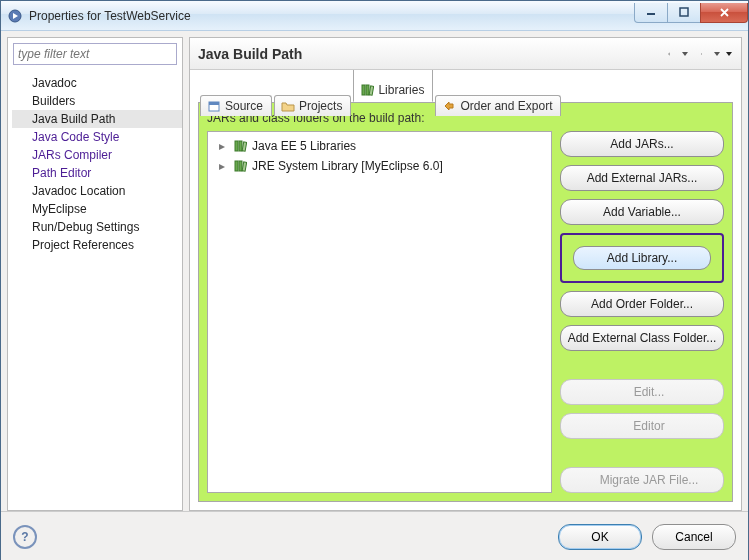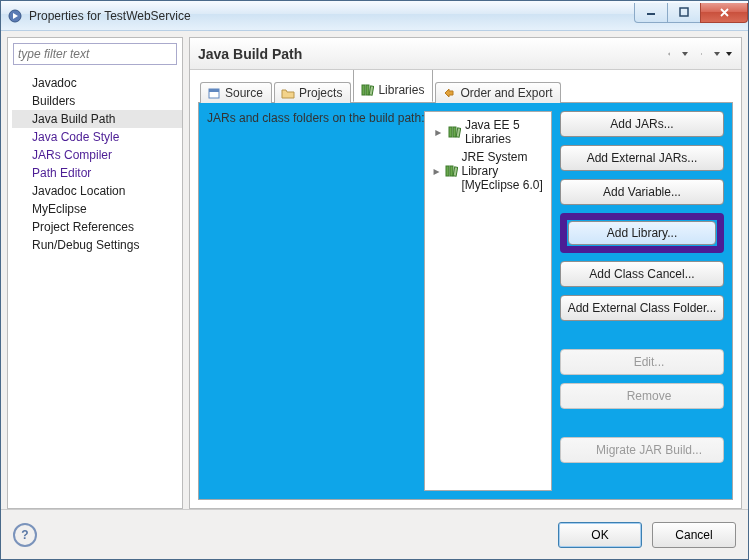--- a/index.html
+++ b/index.html
@@ -50,49 +50,49 @@
   .nav-arrows{display:flex; gap:4px; align-items:center;}
   .nav-btn{width:16px; height:16px; border:1px solid transparent; background:none;
     display:flex; align-items:center; justify-content:center; opacity:.7;}
   .nav-btn svg{display:block;}
   .nav-menu-tri{width:8px;height:8px;}
 
   .rp-body{flex:1; padding:8px; display:flex; flex-direction:column; overflow:hidden;}
   .tab-strip{display:flex; align-items:flex-end; height:24px; padding-left:2px;}
   .tab{display:flex; align-items:center; gap:4px; padding:3px 8px 3px 6px;
     border:1px solid #a8a8a8; border-bottom:none; background:linear-gradient(to bottom,#fefefe,#ececec);
-    margin-right:2px; border-radius:3px 3px 0 0; color:#333; cursor:default; position:relative; top:1px;}
+    margin-right:2px; border-radius:3px 3px 0 0; color:#333; cursor:default; position:relative; top:14px;}
   .tab.active{background:#fff; z-index:2; border-bottom:1px solid #fff; top:0; padding-top:16px; padding-bottom:4px;}
   .tab .ticon{width:14px;height:14px;display:flex;align-items:center;justify-content:center;}
 
-  .tab-body{flex:1; border:1px solid #a8a8a8; background:#0ea5e9; padding:8px; display:flex; flex-direction:row; overflow:hidden;}
+  .tab-body{flex:1; border:1px solid #a8a8a8; background:#bef264; padding:8px; display:flex; flex-direction:column; overflow:hidden;}
   .desc{color:#333; margin-bottom:6px;}
   .lib-row{flex:1; display:flex; gap:8px; overflow:hidden;}
   .lib-tree{flex:1; border:1px solid #aaa; background:#fff; padding:4px; overflow:auto;}
   .lib-item{display:flex; align-items:center; gap:4px; padding:2px 0 2px 4px; color:#222;}
   .lib-item .exp{width:12px; color:#777; text-align:center;}
   .lib-item .licon{width:16px;height:16px;display:flex;align-items:center;justify-content:center;}
 
   .btn-col{width:164px; flex:0 0 164px; display:flex; flex-direction:column; gap:8px;}
-  .btn{height:26px; border:1px solid #8f8f8f; border-radius:4px;
+  .btn{height:26px; border:1px solid #8f8f8f; border-radius:11px;
     background:linear-gradient(to bottom,#fefefe,#e6e6e6); color:#222; cursor:default;
     display:flex; align-items:center; justify-content:center; padding:0 6px; white-space:nowrap;}
   .btn.disabled{color:#9a9a9a; background:linear-gradient(to bottom,#f7f7f7,#efefef); border-color:#c6c6c6;padding-left:20px;}
   .btn.highlight{background:linear-gradient(to bottom,#eaf4ff,#cfe6fb);}
-  .btn-highlight-wrap{border:7px solid #4c1d95; border-radius:4px; padding:1px;}
+  .btn-highlight-wrap{border:2px solid #4c1d95; border-radius:4px; padding:11px;}
   .btn-highlight-wrap .btn{height:24px;}
   .btn-spacer{height:12px;}
 
   
   .footer{height:50px; flex:0 0 50px; border-top:1px solid #ccc; background:#f1f0ef;
     display:flex; align-items:center; padding:0 12px;}
   .help-icon{width:24px;height:24px; border:2px solid #7a93bb; border-radius:50%;
     display:flex;align-items:center;justify-content:center;color:#5a78a5; font-weight:bold;}
   .footer-spacer{flex:1;}
-  .dlg-btn{width:84px; height:26px; border:1px solid #8f8f8f; border-radius:3px;
+  .dlg-btn{width:84px; height:26px; border:1px solid #8f8f8f; border-radius:12px;
     background:linear-gradient(to bottom,#fefefe,#e6e6e6); margin-left:10px; cursor:default;
     display:flex; align-items:center; justify-content:center;}
   .dlg-btn.default{border:1px solid #3c7fb1; box-shadow:0 0 0 1px #a4cdf0 inset;}
 </style>
 </head>
 <body>
 
 <div class="window">
 
   <div class="titlebar">
@@ -131,22 +131,22 @@
         </div>
         <div class="tree" id="cat-tree">
             <div class="tree-item">Javadoc</div>
             <div class="tree-item">Builders</div>
             <div class="tree-item selected">Java Build Path</div>
             <div class="tree-item accent">Java Code Style</div>
             <div class="tree-item accent">JARs Compiler</div>
             <div class="tree-item accent">Path Editor</div>
             <div class="tree-item">Javadoc Location</div>
             <div class="tree-item">MyEclipse</div>
+            <div class="tree-item">Run/Debug Settings</div>
             <div class="tree-item">Project References</div>
-            <div class="tree-item">Run/Debug Settings</div>
           </div>
       </div>
 
       <div class="right-panel">
         <div class="rp-header">
           <span class="rp-title">Java Build Path</span>
           <div class="nav-arrows">
             <button class="nav-btn">
               <svg width="12" height="10">
                   <path d="M6 1 L1 5 L6 9" fill="none" stroke="#8a8a8a" stroke-width="1.5"></path>
@@ -244,27 +244,27 @@
                   </div>
                 </div>
 
               <div class="btn-col">
                 <div class="btn">Add JARs...</div>
                 <div class="btn">Add External JARs...</div>
                 <div class="btn">Add Variable...</div>
                 <div class="btn-highlight-wrap">
                   <div class="btn highlight">Add Library...</div>
                 </div>
-                <div class="btn">Add Class Cancel...</div>
+                <div class="btn">Add Order Folder...</div>
                 <div class="btn">Add External Class Folder...</div>
                 <div class="btn-spacer"></div>
                 <div class="btn disabled">Edit...</div>
-                <div class="btn disabled">Remove</div>
+                <div class="btn disabled">Editor</div>
                 <div class="btn-spacer"></div>
-                <div class="btn disabled">Migrate JAR Build...</div>
+                <div class="btn disabled">Migrate JAR File...</div>
               </div>
             </div>
           </div>
         </div>
       </div>
 
     </div>
 
     <div class="footer">
       <div class="help-icon">?</div>

